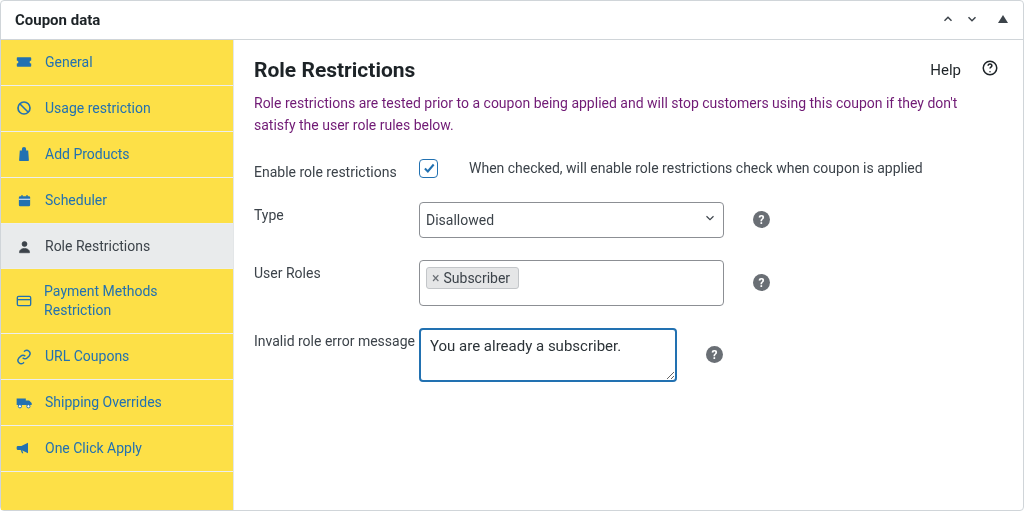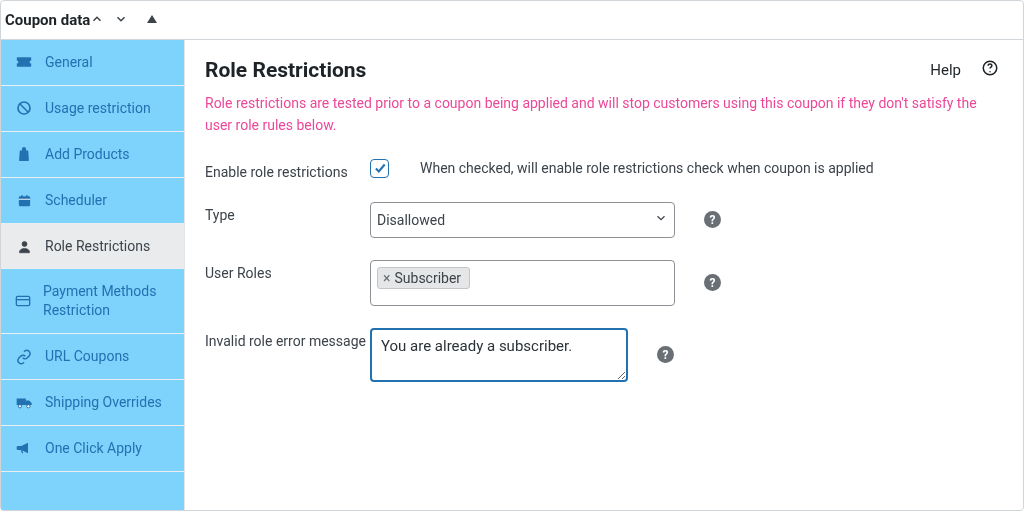--- a/index.html
+++ b/index.html
@@ -12,43 +12,43 @@
   .panel {
     width: 1024px;
     border: 1px solid #d0d5d9;
     border-radius: 4px;
     margin: 0;
     background: #fff;
   }
   .panel-header {
     display: flex;
     align-items: center;
-    justify-content: flex-start;
-    padding: 10px 4px;
+    justify-content: space-between;
+    padding: 10px 14px;
     border-bottom: 1px solid #d0d5d9;
   }
   .panel-title {
     font-size: 15px;
     font-weight: 700;
     color: #1d2327;
   }
   .panel-header-actions {
     display: flex;
     align-items: center;
     gap: 10px;
     color: #3c434a;
   }
   .body {
     display: flex;
     min-height: 470px;
   }
   .sidebar {
-    width: 184px;
+    width: 233px;
     border-right: 1px solid #e3e6e8;
-    background: #7dd3fc;
+    background: #fde047;
   }
   .sidebar-item {
     display: flex;
     align-items: center;
     gap: 12px;
     padding: 13px 14px;
     color: #2271b1;
     cursor: pointer;
     border-bottom: 1px solid #eceeef;
     line-height: 1.35;
@@ -77,21 +77,21 @@
   }
   .help-link {
     display: flex;
     align-items: center;
     gap: 20px;
     color: #1d2327;
     font-size: 15px;
     cursor: pointer;
   }
   .desc {
-    color: #ec4899;
+    color: #701a75;
     font-size: 14px;
     line-height: 1.6;
     margin-bottom: 22px;
     max-width: 790px;
   }
   .form-row {
     display: flex;
     align-items: flex-start;
     margin-bottom: 22px;
   }

